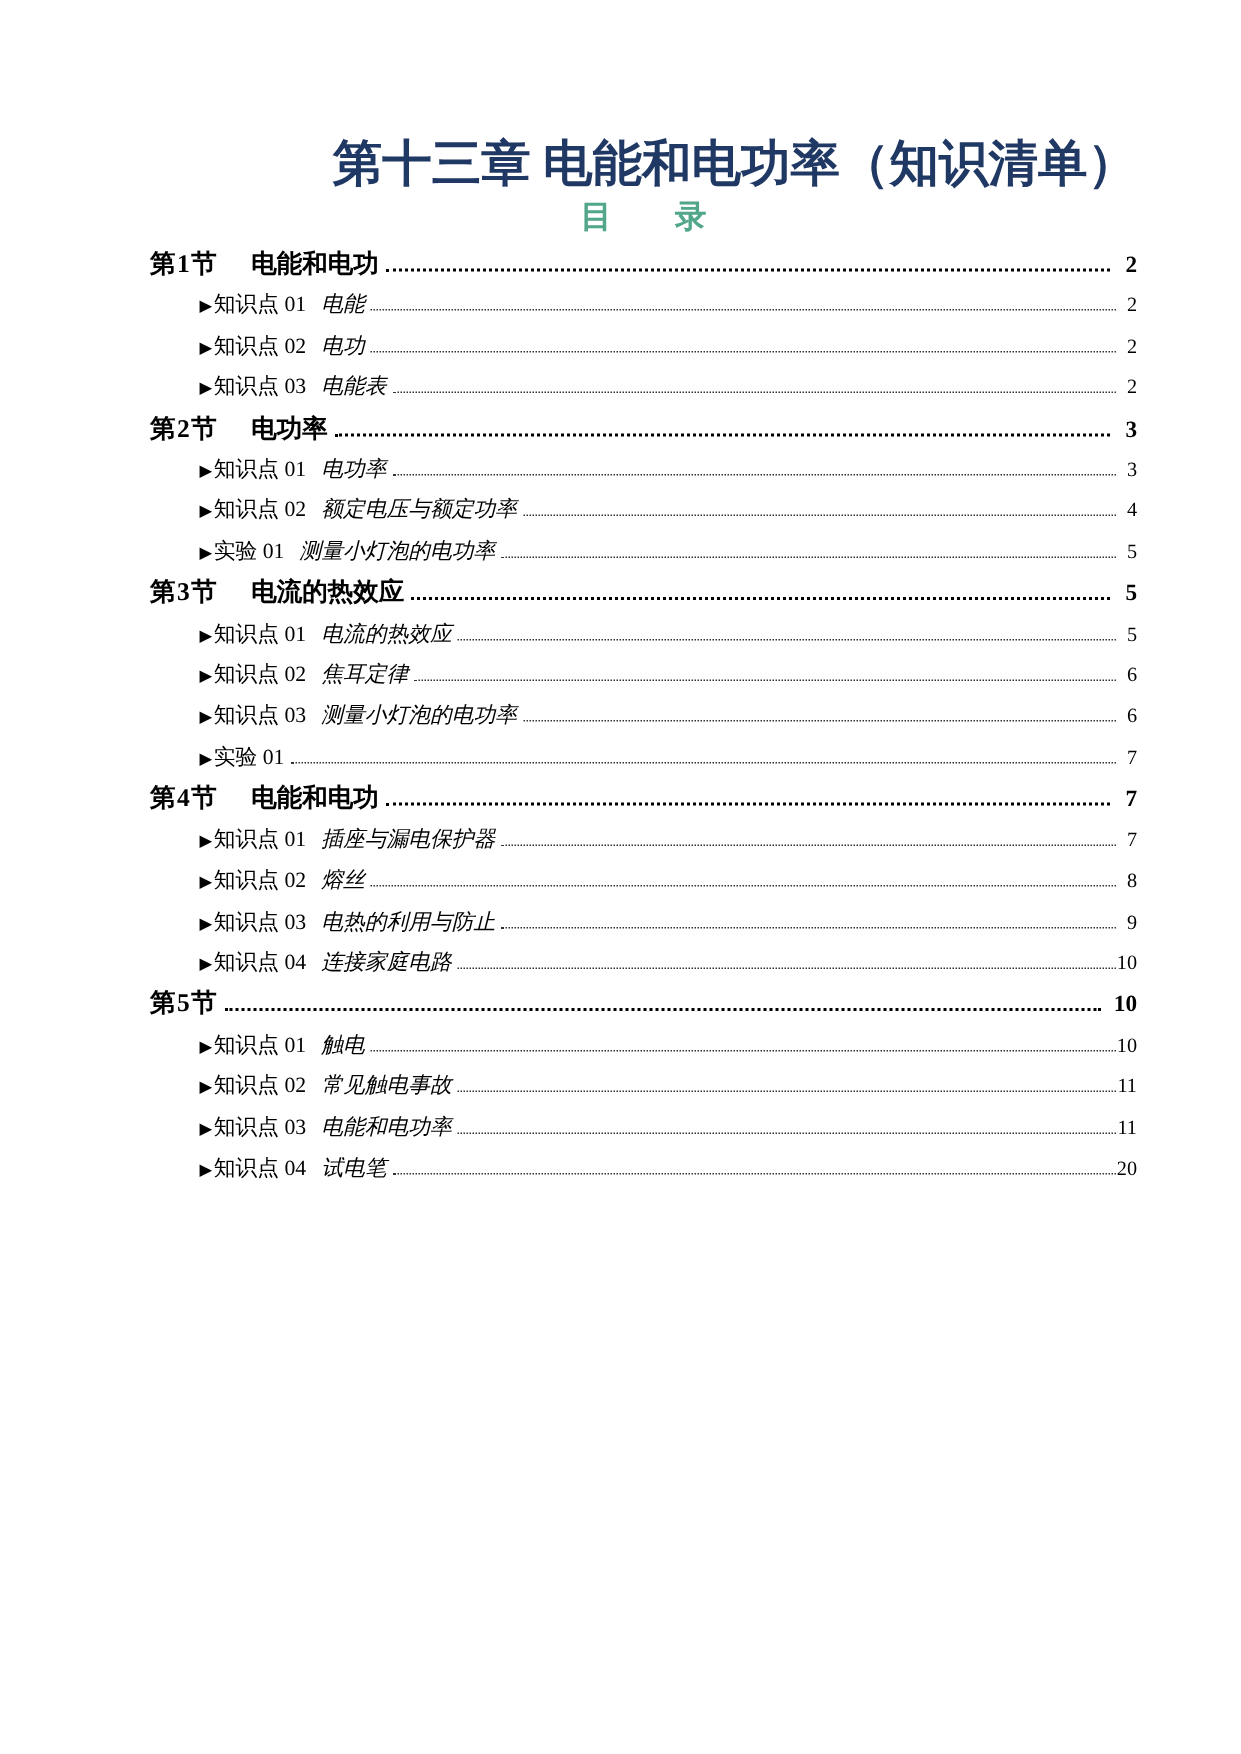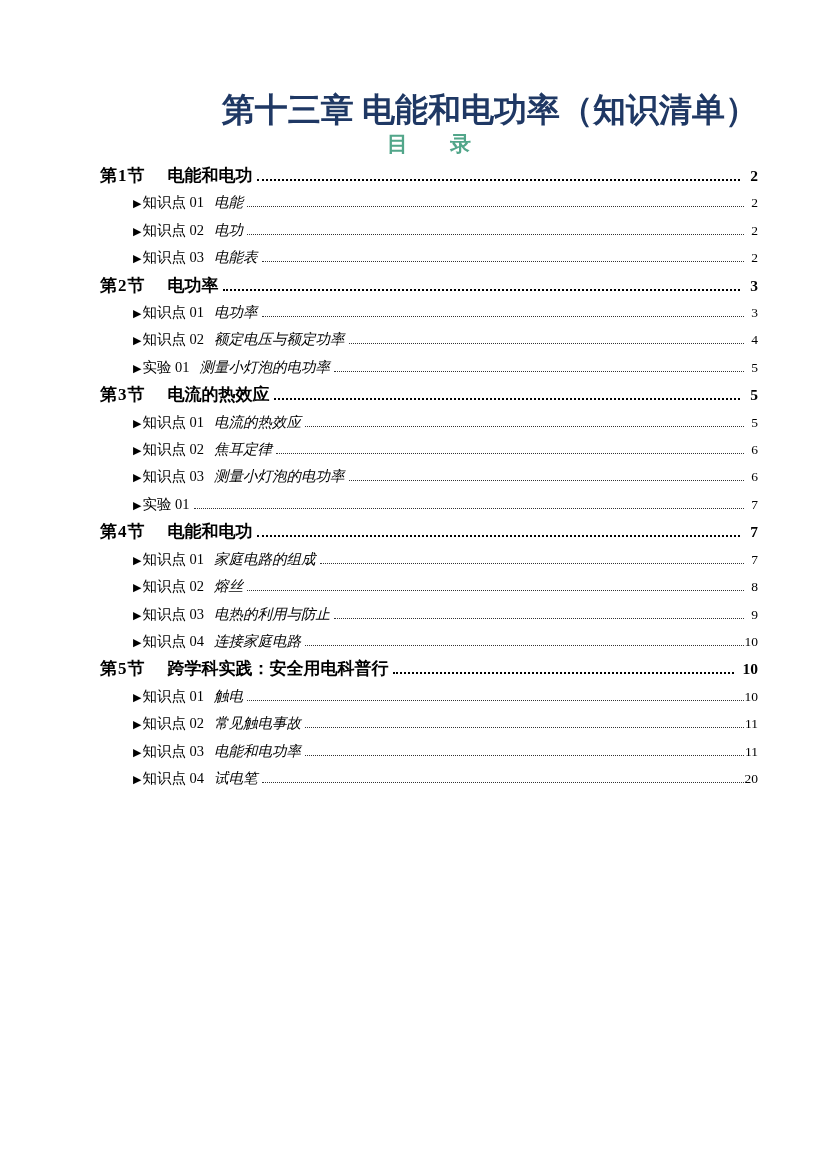--- a/index.html
+++ b/index.html
@@ -182,21 +182,21 @@
 
   <div class="row head">
     <span class="sec-label">第4节</span>
     <span class="sec-title">电能和电功</span>
     <span class="leader"></span>
     <span class="pg">7</span>
   </div>
   <div class="row item">
     <span class="marker">▶</span>
     <span class="item-label">知识点 01</span>
-    <span class="item-title">家庭电路的组成</span>
+    <span class="item-title">插座与漏电保护器</span>
     <span class="leader"></span>
     <span class="pg">7</span>
   </div>
   <div class="row item">
     <span class="marker">▶</span>
     <span class="item-label">知识点 02</span>
     <span class="item-title">熔丝</span>
     <span class="leader"></span>
     <span class="pg">8</span>
   </div>
@@ -210,21 +210,20 @@
   <div class="row item">
     <span class="marker">▶</span>
     <span class="item-label">知识点 04</span>
     <span class="item-title">连接家庭电路</span>
     <span class="leader"></span>
     <span class="pg">10</span>
   </div>
 
   <div class="row head">
     <span class="sec-label">第5节</span>
-    <span class="sec-title">跨学科实践：安全用电科普行</span>
     <span class="leader"></span>
     <span class="pg">10</span>
   </div>
   <div class="row item">
     <span class="marker">▶</span>
     <span class="item-label">知识点 01</span>
     <span class="item-title">触电</span>
     <span class="leader"></span>
     <span class="pg">10</span>
   </div>

